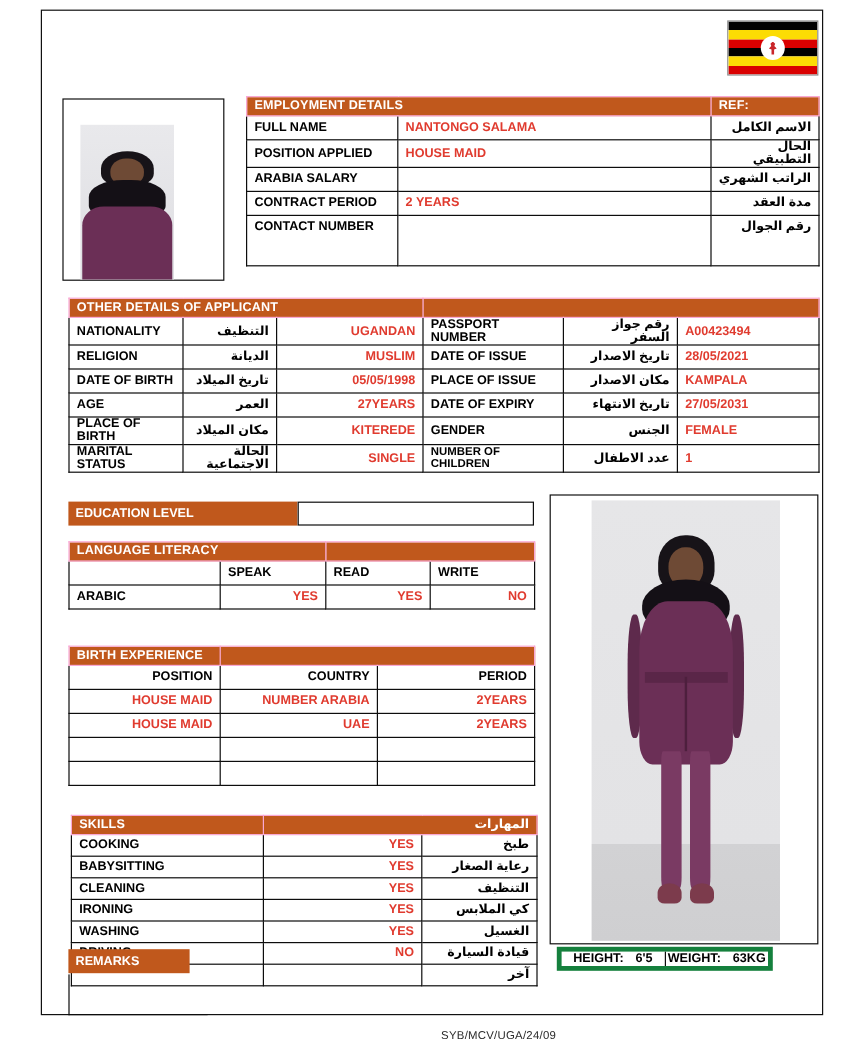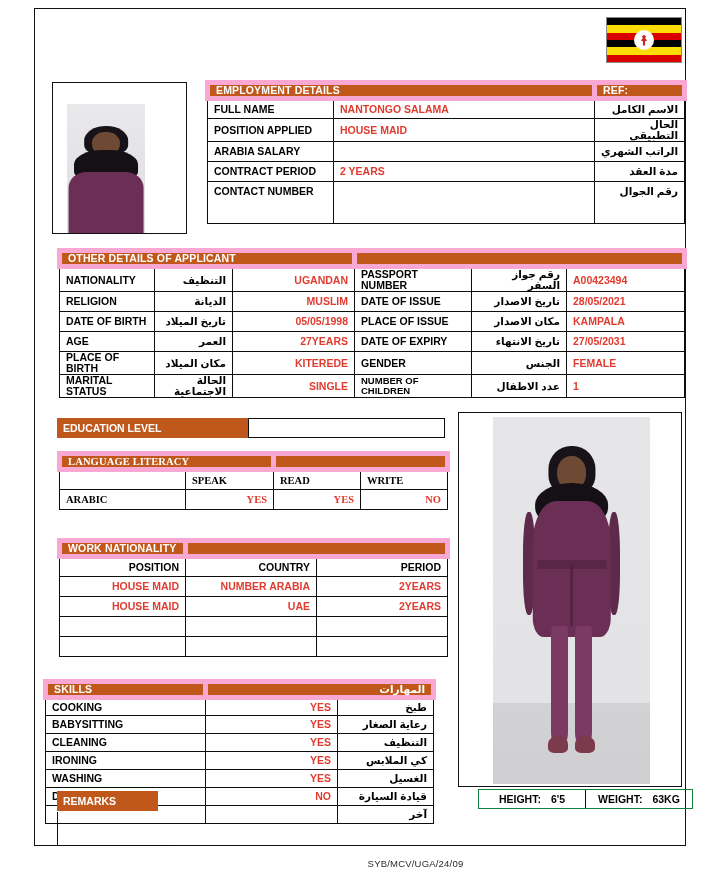--- a/index.html
+++ b/index.html
@@ -47,21 +47,21 @@
     font-weight:bold;
     line-height:1.05;
     height:20px;
     vertical-align:middle;
     box-sizing:border-box;
     background:#fff;
   }
   .hdr td{
     background:#C0581C;color:#ffffff;
     font-size:10.5px;font-weight:bold;letter-spacing:.15px;
-    border:5px solid #f9a8d4;
+    border:1px solid #f9a8d4;
     height:16px;
   }
   .val{color:#E03B2F;}
   .ar{direction:rtl;text-align:right;font-size:10px;}
   .c{text-align:right;}
   .l{text-align:left;}
 
   
   .photo-box{
     position:absolute;left:52px;top:82px;width:135px;height:152px;
@@ -134,22 +134,22 @@
 
   
   .remarks-bar{
     position:absolute;left:57px;top:791px;width:101px;height:20px;
     background:#C0581C;color:#fff;font-size:10.5px;font-weight:bold;
     display:flex;align-items:center;padding-left:6px;box-sizing:border-box;
     z-index:5;
   }
 
   
-  .hw{position:absolute;left:478px;top:789px;width:215px;height:20px;
-      border:1px solid #15803d;box-sizing:border-box;display:flex;}
+  .hw{position:absolute;left:464px;top:789px;width:180px;height:20px;
+      border:4px solid #15803d;box-sizing:border-box;display:flex;}
   .hw > div{
     flex:1;display:flex;align-items:center;justify-content:center;gap:10px;
     font-size:10.5px;font-weight:bold;
   }
   .hw > div:first-child{border-right:1px solid #0d0d0d;}
 
   
   .footer-ref{
     position:absolute;left:0;top:858px;width:719px;text-align:center;
     font-size:9.5px;color:#2b2b2b;letter-spacing:.2px;
@@ -289,21 +289,21 @@
         <td class="l val">1</td>
       </tr>
     </tbody>
   </table>
 
   <div class="edu-wrap">
     <div class="edu-label">EDUCATION LEVEL</div>
     <div class="edu-value"></div>
   </div>
 
-  <table class="tbl" style="left:57px;top:451px;width:388px;font-family:Liberation Serif, serif;">
+  <table class="tbl" style="left:57px;top:451px;width:388px;">
     <colgroup>
         <col style="width:126px">
         <col style="width:88px">
         <col style="width:87px">
         <col style="width:87px">
       </colgroup>
     <tbody>
       <tr class="hdr">
         <td colspan="2" class="l">LANGUAGE LITERACY</td>
         <td colspan="2"></td>
@@ -324,21 +324,21 @@
   </table>
 
   <table class="tbl" style="left:57px;top:538px;width:388px;">
     <colgroup>
         <col style="width:126px">
         <col style="width:131px">
         <col style="width:131px">
       </colgroup>
     <tbody>
       <tr class="hdr">
-        <td class="l">WORK NATIONALITY</td>
+        <td class="l">BIRTH EXPERIENCE</td>
         <td colspan="2"></td>
       </tr>
       <tr>
         <td class="c">POSITION</td>
         <td class="c">COUNTRY</td>
         <td class="c">PERIOD</td>
       </tr>
       <tr>
         <td class="c val">HOUSE MAID</td>
         <td class="c val">NUMBER ARABIA</td>
@@ -355,21 +355,21 @@
         <td class="c val"></td>
       </tr>
       <tr>
         <td class="c val"></td>
         <td class="c val"></td>
         <td class="c val"></td>
       </tr>
     </tbody>
   </table>
 
-  <table class="tbl" style="left:43px;top:679px;width:388px;padding-left:16px;">
+  <table class="tbl" style="left:59px;top:679px;width:388px;padding-left:16px;">
     <colgroup>
         <col style="width:160px">
         <col style="width:132px">
         <col style="width:96px">
       </colgroup>
     <tbody>
       <tr class="hdr">
         <td class="l">SKILLS</td>
         <td colspan="2" class="ar">المهارات</td>
       </tr>

